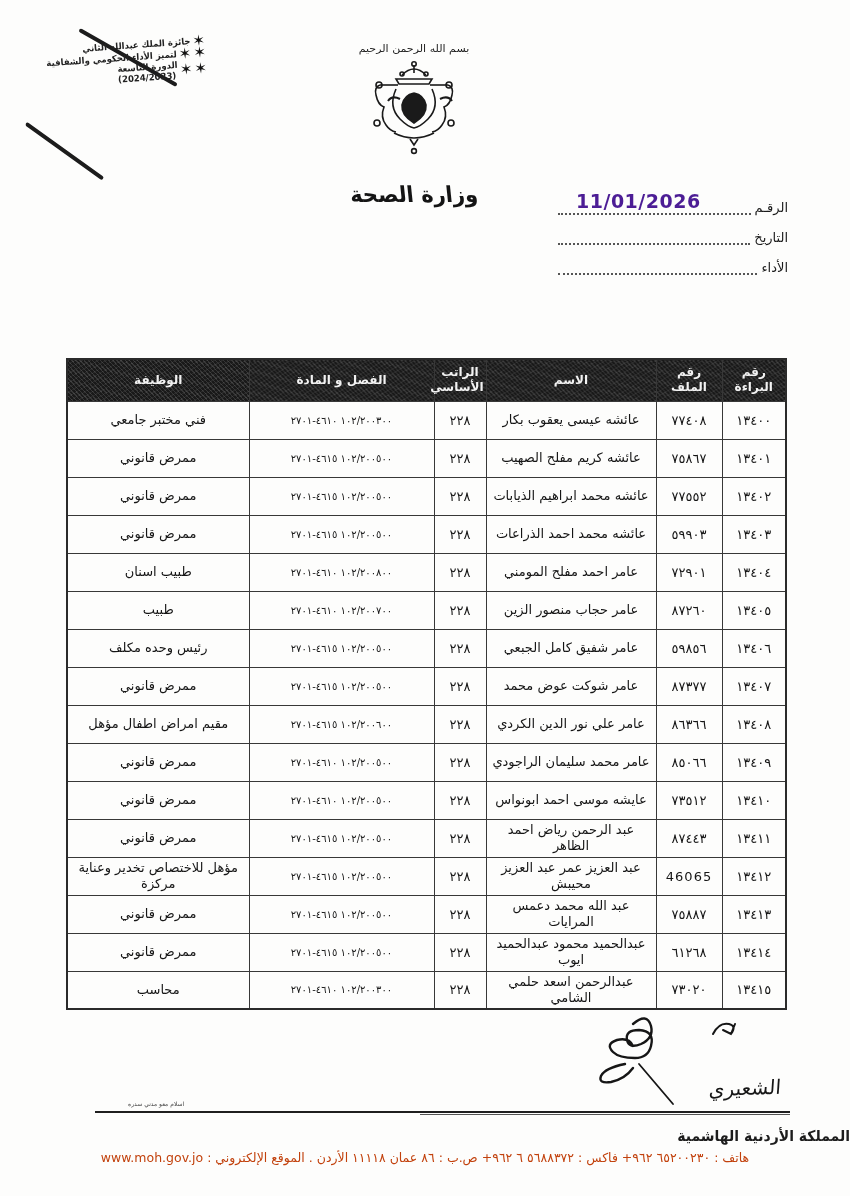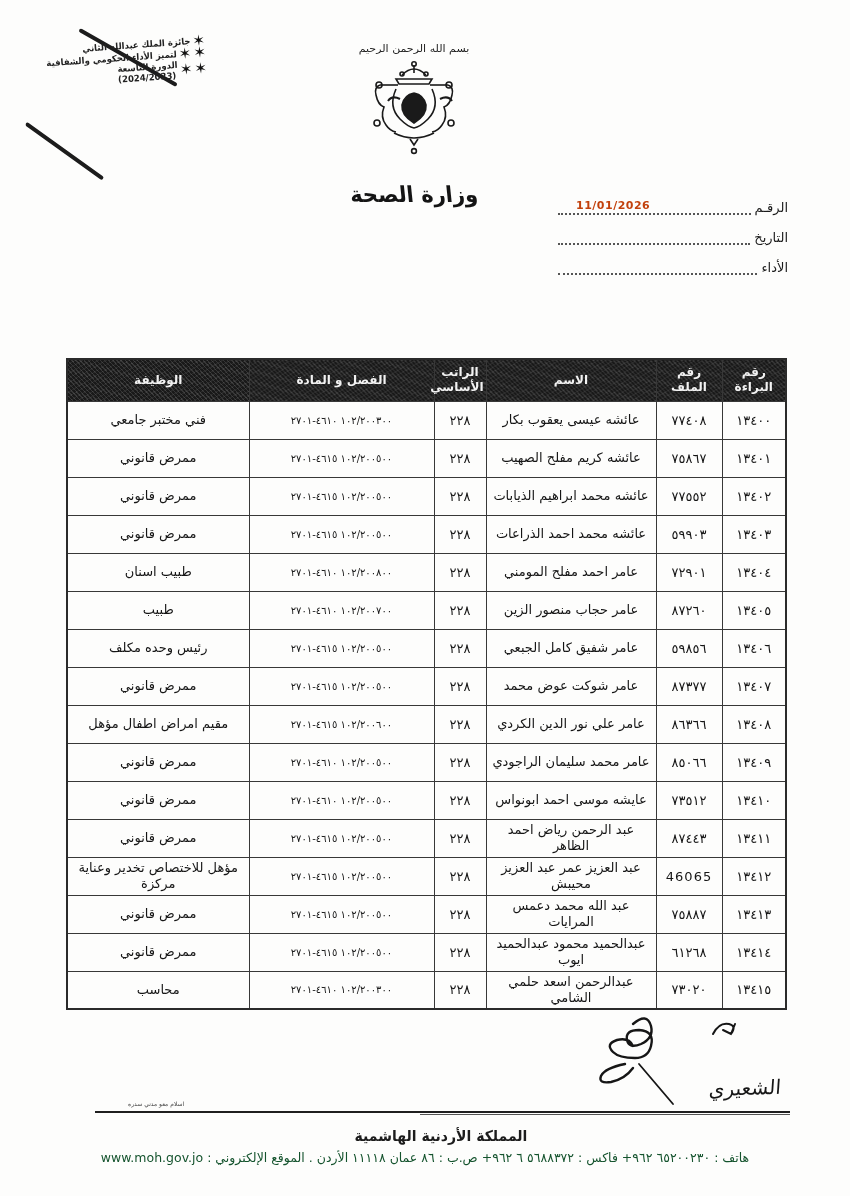--- a/index.html
+++ b/index.html
@@ -29,22 +29,22 @@
     letter-spacing:1px; transform:skewX(6deg) scaleY(1.05);
   }
 
   
   .refblock { position:absolute; right:62px; top:200px; width:230px; direction:rtl; }
   .refline { font-size:15px; font-weight:bold; text-align:left; letter-spacing:.3px; margin-bottom:20px; white-space:nowrap; }
   .fieldrow { display:flex; align-items:flex-end; margin-bottom:15px; position:relative; }
   .flabel { font-size:13px; font-weight:normal; flex:0 0 auto; margin-left:4px; }
   .dots { flex:1 1 auto; border-bottom:2px dotted #555; height:14px; position:relative; }
   .dateover {
-    position:absolute; left:18px; bottom:1px; font-size:11px; font-weight:bold;
-    letter-spacing:.5px; direction:ltr; color:#c2410c;
+    position:absolute; left:18px; bottom:1px; font-size:19px; font-weight:bold;
+    letter-spacing:.5px; direction:ltr; color:#4c1d95;
   }
 
   
   .emp-table {
     position:absolute; left:66px; top:358px; width:719px;
     border-collapse:collapse; table-layout:fixed; direction:rtl;
     border:2px solid #2b2b2b;
   }
   .emp-table th, .emp-table td { border:1px solid #383838; }
   .emp-table th {
@@ -66,26 +66,26 @@
   .hand-name {
     position:absolute; left:690px; top:1076px; width:110px; text-align:center;
     font-size:20px; color:#161616; transform:skewX(-6deg) rotate(-2deg); direction:rtl;
   }
 
   
   .tiny-note { position:absolute; left:128px; top:1100px; font-size:6px; color:#444; direction:rtl; }
   .footer-rule { position:absolute; left:95px; top:1111px; width:695px; border-top:2px solid #1f1f1f; }
   .footer-rule2 { position:absolute; left:420px; top:1114px; width:370px; border-top:1px solid #555; }
   .footer-kingdom {
-    position:absolute; left:0; top:1128px; width:850px; text-align:center;
+    position:absolute; left:0; top:1128px; width:850px; text-align:right;
     font-size:14px; font-weight:bold; color:#1c1c1c; transform:scaleY(1.05);padding-left:32px;
   }
   .footer-contact {
     position:absolute; left:0; top:1150px; width:850px; text-align:center;
-    font-size:12.5px; color:#14532d; direction:rtl;
+    font-size:12.5px; color:#c2410c; direction:rtl;
   }
 </style>
 </head>
 <body>
 
 <div class="page">
 
   <div class="stamp">
     <svg class="stamp-strokes" width="220" height="170" viewBox="0 0 220 170">
       <line x1="62" y1="2" x2="152" y2="62" stroke="#1c1c1c" stroke-width="4" stroke-linecap="round"></line>

